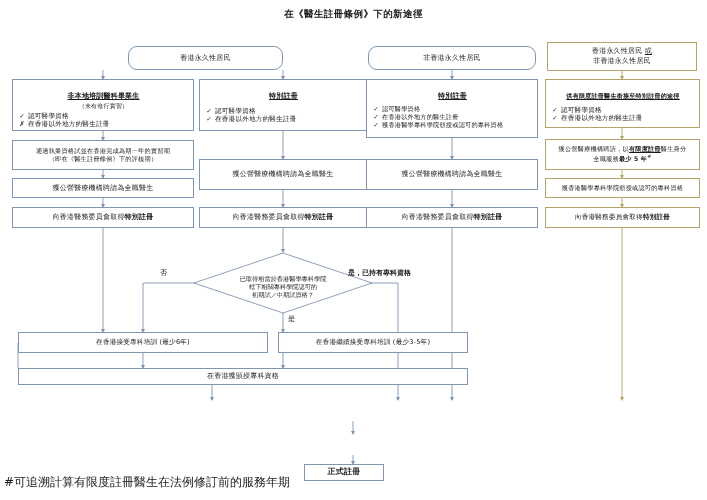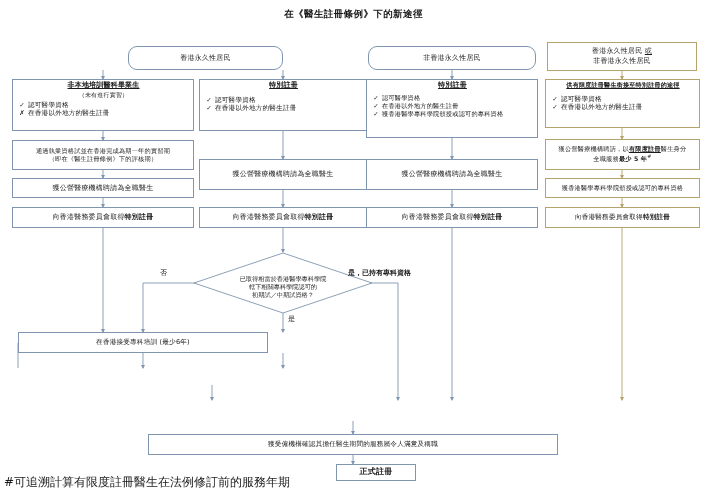--- a/index.html
+++ b/index.html
@@ -38,21 +38,21 @@
   .t7{font-size:7px;}
   .t8{font-size:8px;}
 
   .hd{font-weight:bold;text-decoration:underline;padding-bottom:1px;}
   .sub{font-size:6px;}
 
   
   .crit{
     align-items:flex-start;
     text-align:left;
-    padding:1px 5px 3px 6px;
+    padding:12px 5px 3px 6px;
     justify-content:flex-start;
   }
   .crit .hd{align-self:center;}
   .li{display:flex;align-items:flex-start;gap:3px;white-space:nowrap;}
   .mk{width:6px;display:inline-block;flex:0 0 6px;text-align:center;font-size:6.5px;line-height:1.25;}
   .mk.x{font-style:italic;}
 
   
   .diamond{
     position:absolute;
@@ -277,26 +277,29 @@
   </div>
 
   <div class="wlabel norm" style="left:160px;top:268px;">否</div>
   <div class="wlabel norm" style="left:288px;top:314px;">是</div>
   <div class="wlabel" style="left:348px;top:268px;text-align:right;">是，已持有專科資格</div>
 
   <div class="node t65" style="left:18px;top:332px;width:250px;height:21px;text-align:right;">
     <span>在香港接受專科培訓 (最少6年)</span>
   </div>
 
-
-
-
-  <div class="node t65" style="left:148px;top:434px;width:410px;height:21px;">
-    <span>獲受僱機構確認其擔任醫生期間的服務屬令人滿意及稱職</span>
-  </div>
-
-  <div class="node t8" style="left:336px;top:464px;width:80px;height:17px;font-weight:bold;">
+  <div class="node t65" style="left:278px;top:332px;width:190px;height:21px;">
+    <span>在香港繼續接受專科培訓 (最少3-5年)</span>
+  </div>
+
+  <div class="node t7" style="left:18px;top:368px;width:450px;height:17px;">
+    <span>在香港獲頒授專科資格</span>
+  </div>
+
+
+
+  <div class="node t8" style="left:304px;top:464px;width:80px;height:17px;font-weight:bold;">
     <span>正式註冊</span>
   </div>
 
   <div id="footnote">#可追溯計算有限度註冊醫生在法例修訂前的服務年期</div>
 
 </div>
 
 </body></html>

